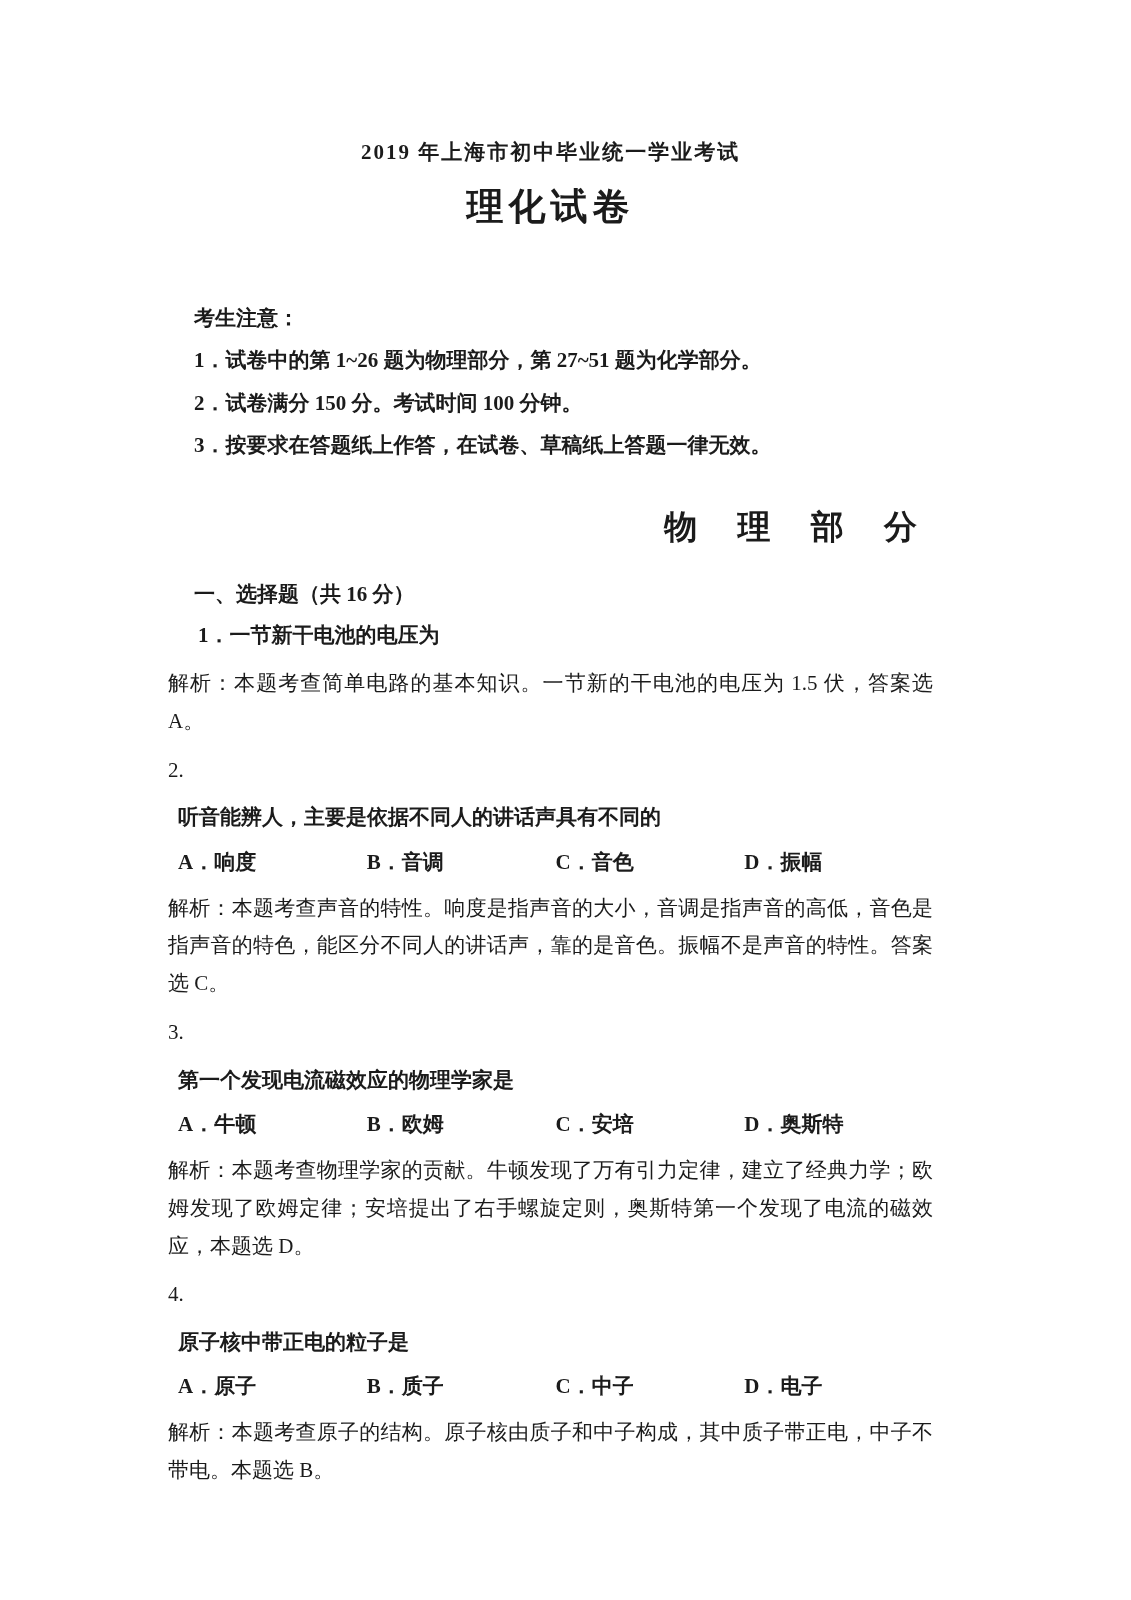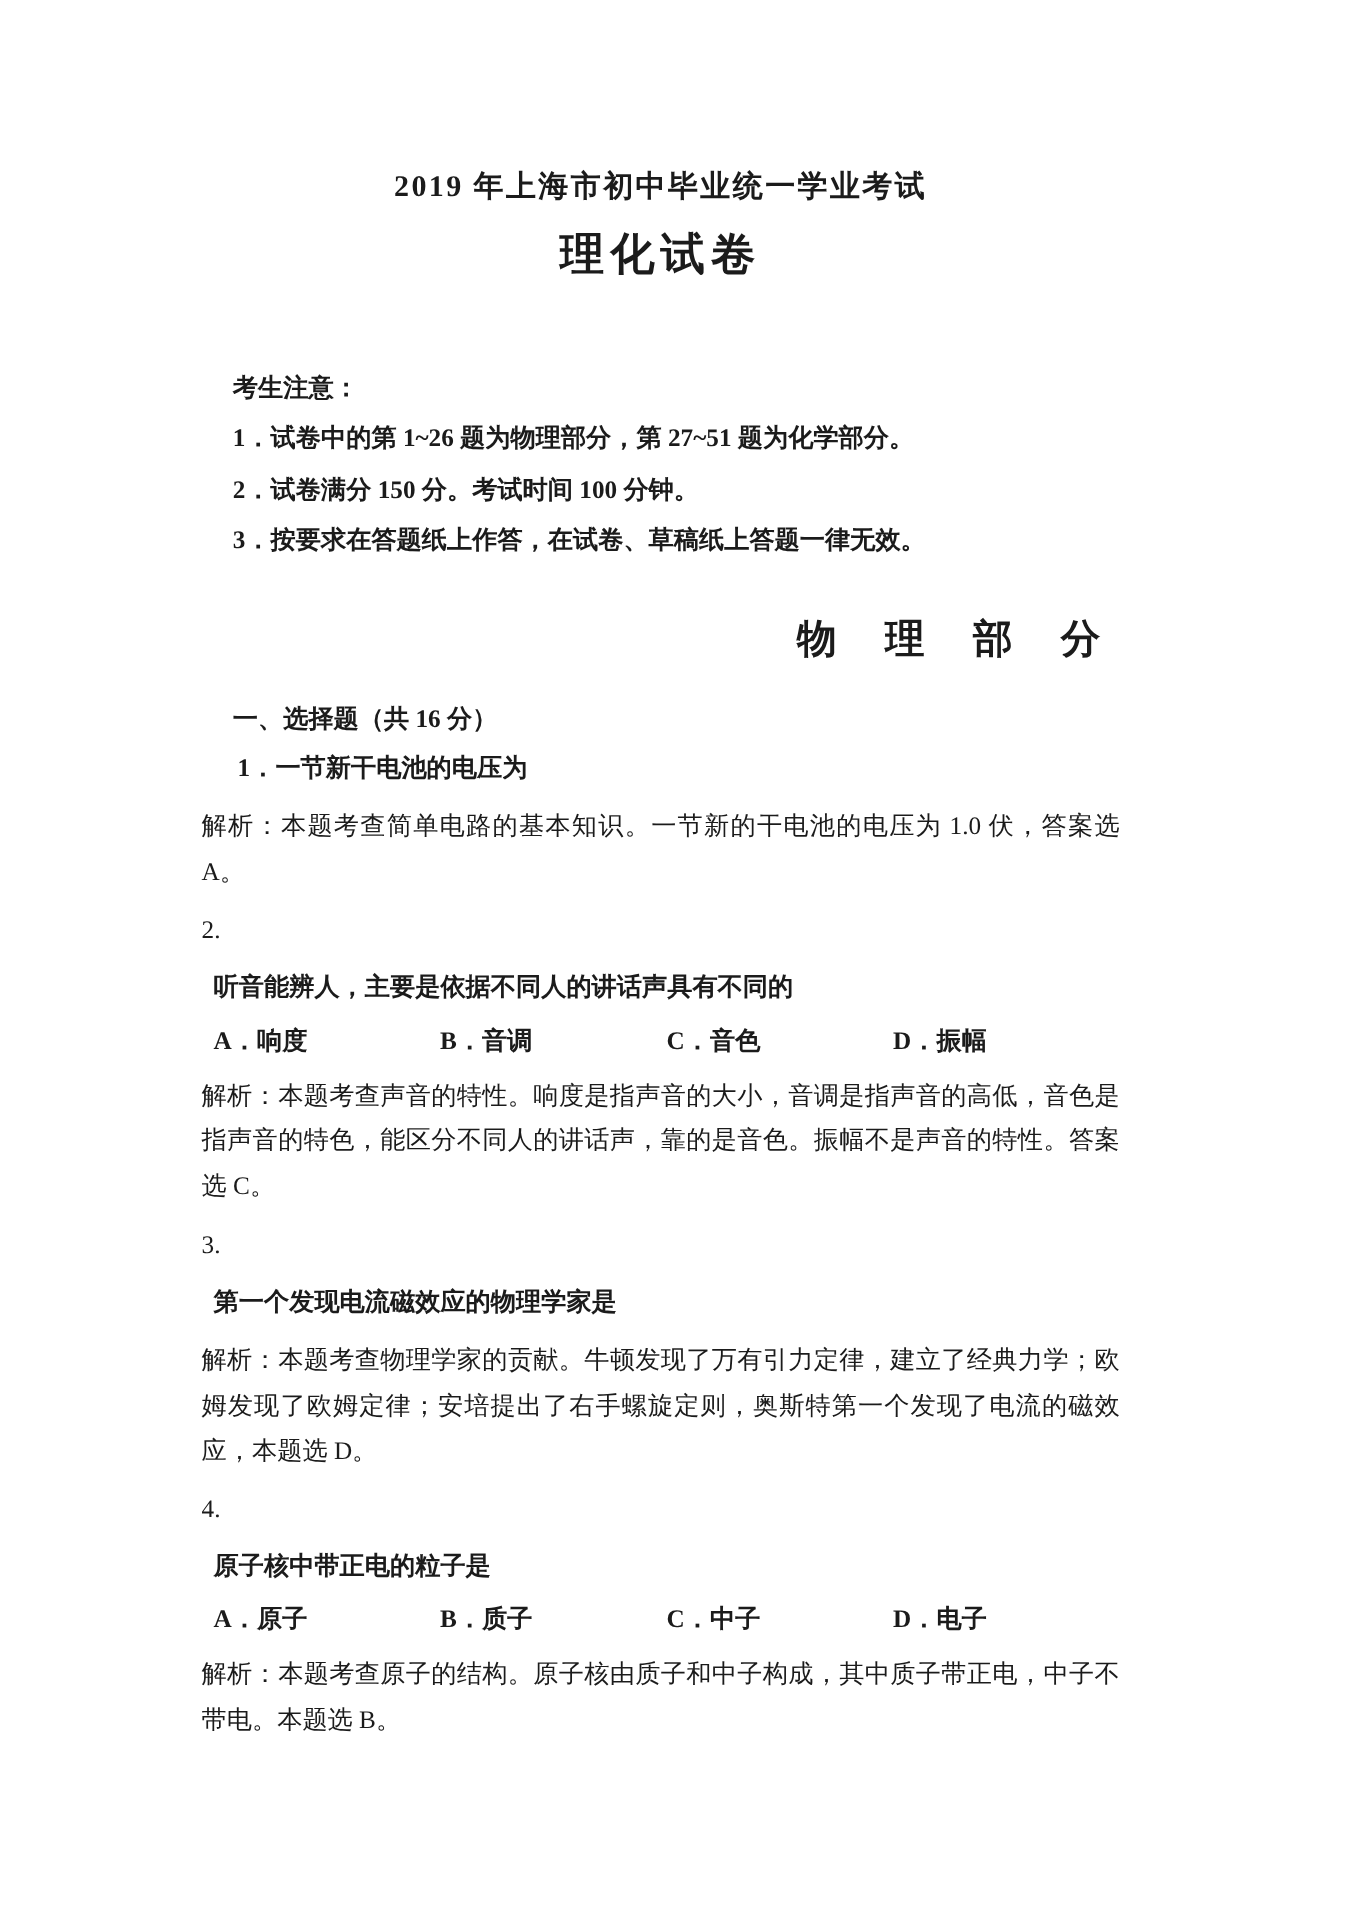--- a/index.html
+++ b/index.html
@@ -12,21 +12,21 @@
     font-family: "Liberation Serif", "DejaVu Serif", serif;
   }
   .page {
     width: 1131px;
     min-height: 1600px;
     padding: 138px 198px 40px 168px;
     background: #ffffff;
   }
   .exam-title {
     text-align: center;
-    font-size: 25px;
+    font-size: 21px;
     font-weight: bold;
     letter-spacing: 2px;
     font-family: "Liberation Serif", "DejaVu Serif", serif;
   }
   .exam-subtitle {
     text-align: center;
     font-size: 37px;
     font-weight: bold;
     letter-spacing: 5px;
     margin-top: 16px;
@@ -108,38 +108,44 @@
     <div class="notice-line">3．按要求在答题纸上作答，在试卷、草稿纸上答题一律无效。</div>
   </div>
 
   <h2 class="section-title">物 理 部 分</h2>
 
   <div class="subsection">一、选择题（共 16 分）</div>
 
 
   <div class="question">
     <div class="q-stem inline"><span class="q-inline-num">1．</span><span>一节新干电池的电压为</span></div>
-    <p class="analysis">解析：本题考查简单电路的基本知识。一节新的干电池的电压为 1.0 伏，答案选 A。</p>
+    <p class="analysis">解析：本题考查简单电路的基本知识。一节新的干电池的电压为 1.5 伏，答案选 A。</p>
   </div>
 
   <div class="question">
     <div class="q-num">2.</div>
     <div class="q-stem">听音能辨人，主要是依据不同人的讲话声具有不同的</div>
     <div class="options">
       <span class="option">A．响度</span>
       <span class="option">B．音调</span>
       <span class="option">C．音色</span>
       <span class="option">D．振幅</span>
     </div>
     <p class="analysis">解析：本题考查声音的特性。响度是指声音的大小，音调是指声音的高低，音色是指声音的特色，能区分不同人的讲话声，靠的是音色。振幅不是声音的特性。答案选 C。</p>
   </div>
 
   <div class="question">
     <div class="q-num">3.</div>
     <div class="q-stem">第一个发现电流磁效应的物理学家是</div>
+    <div class="options">
+      <span class="option">A．牛顿</span>
+      <span class="option">B．欧姆</span>
+      <span class="option">C．安培</span>
+      <span class="option">D．奥斯特</span>
+    </div>
     <p class="analysis">解析：本题考查物理学家的贡献。牛顿发现了万有引力定律，建立了经典力学；欧姆发现了欧姆定律；安培提出了右手螺旋定则，奥斯特第一个发现了电流的磁效应，本题选 D。</p>
   </div>
 
   <div class="question">
     <div class="q-num">4.</div>
     <div class="q-stem">原子核中带正电的粒子是</div>
     <div class="options">
       <span class="option">A．原子</span>
       <span class="option">B．质子</span>
       <span class="option">C．中子</span>

